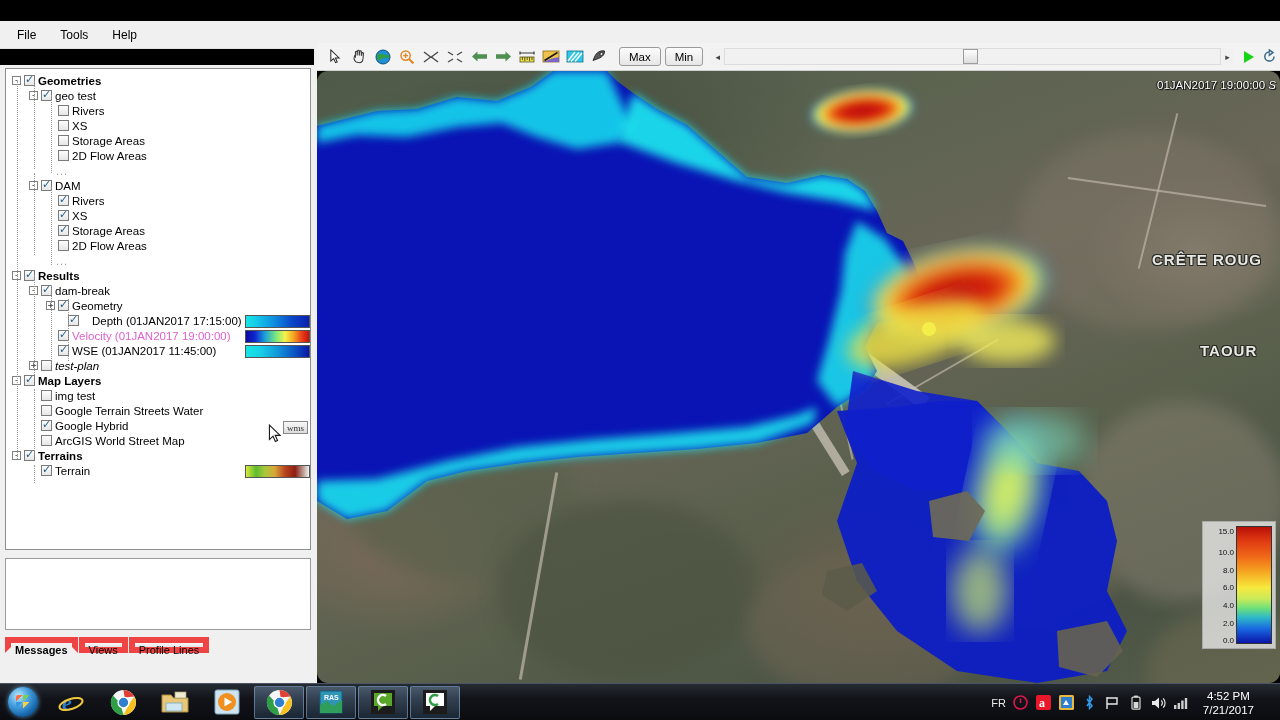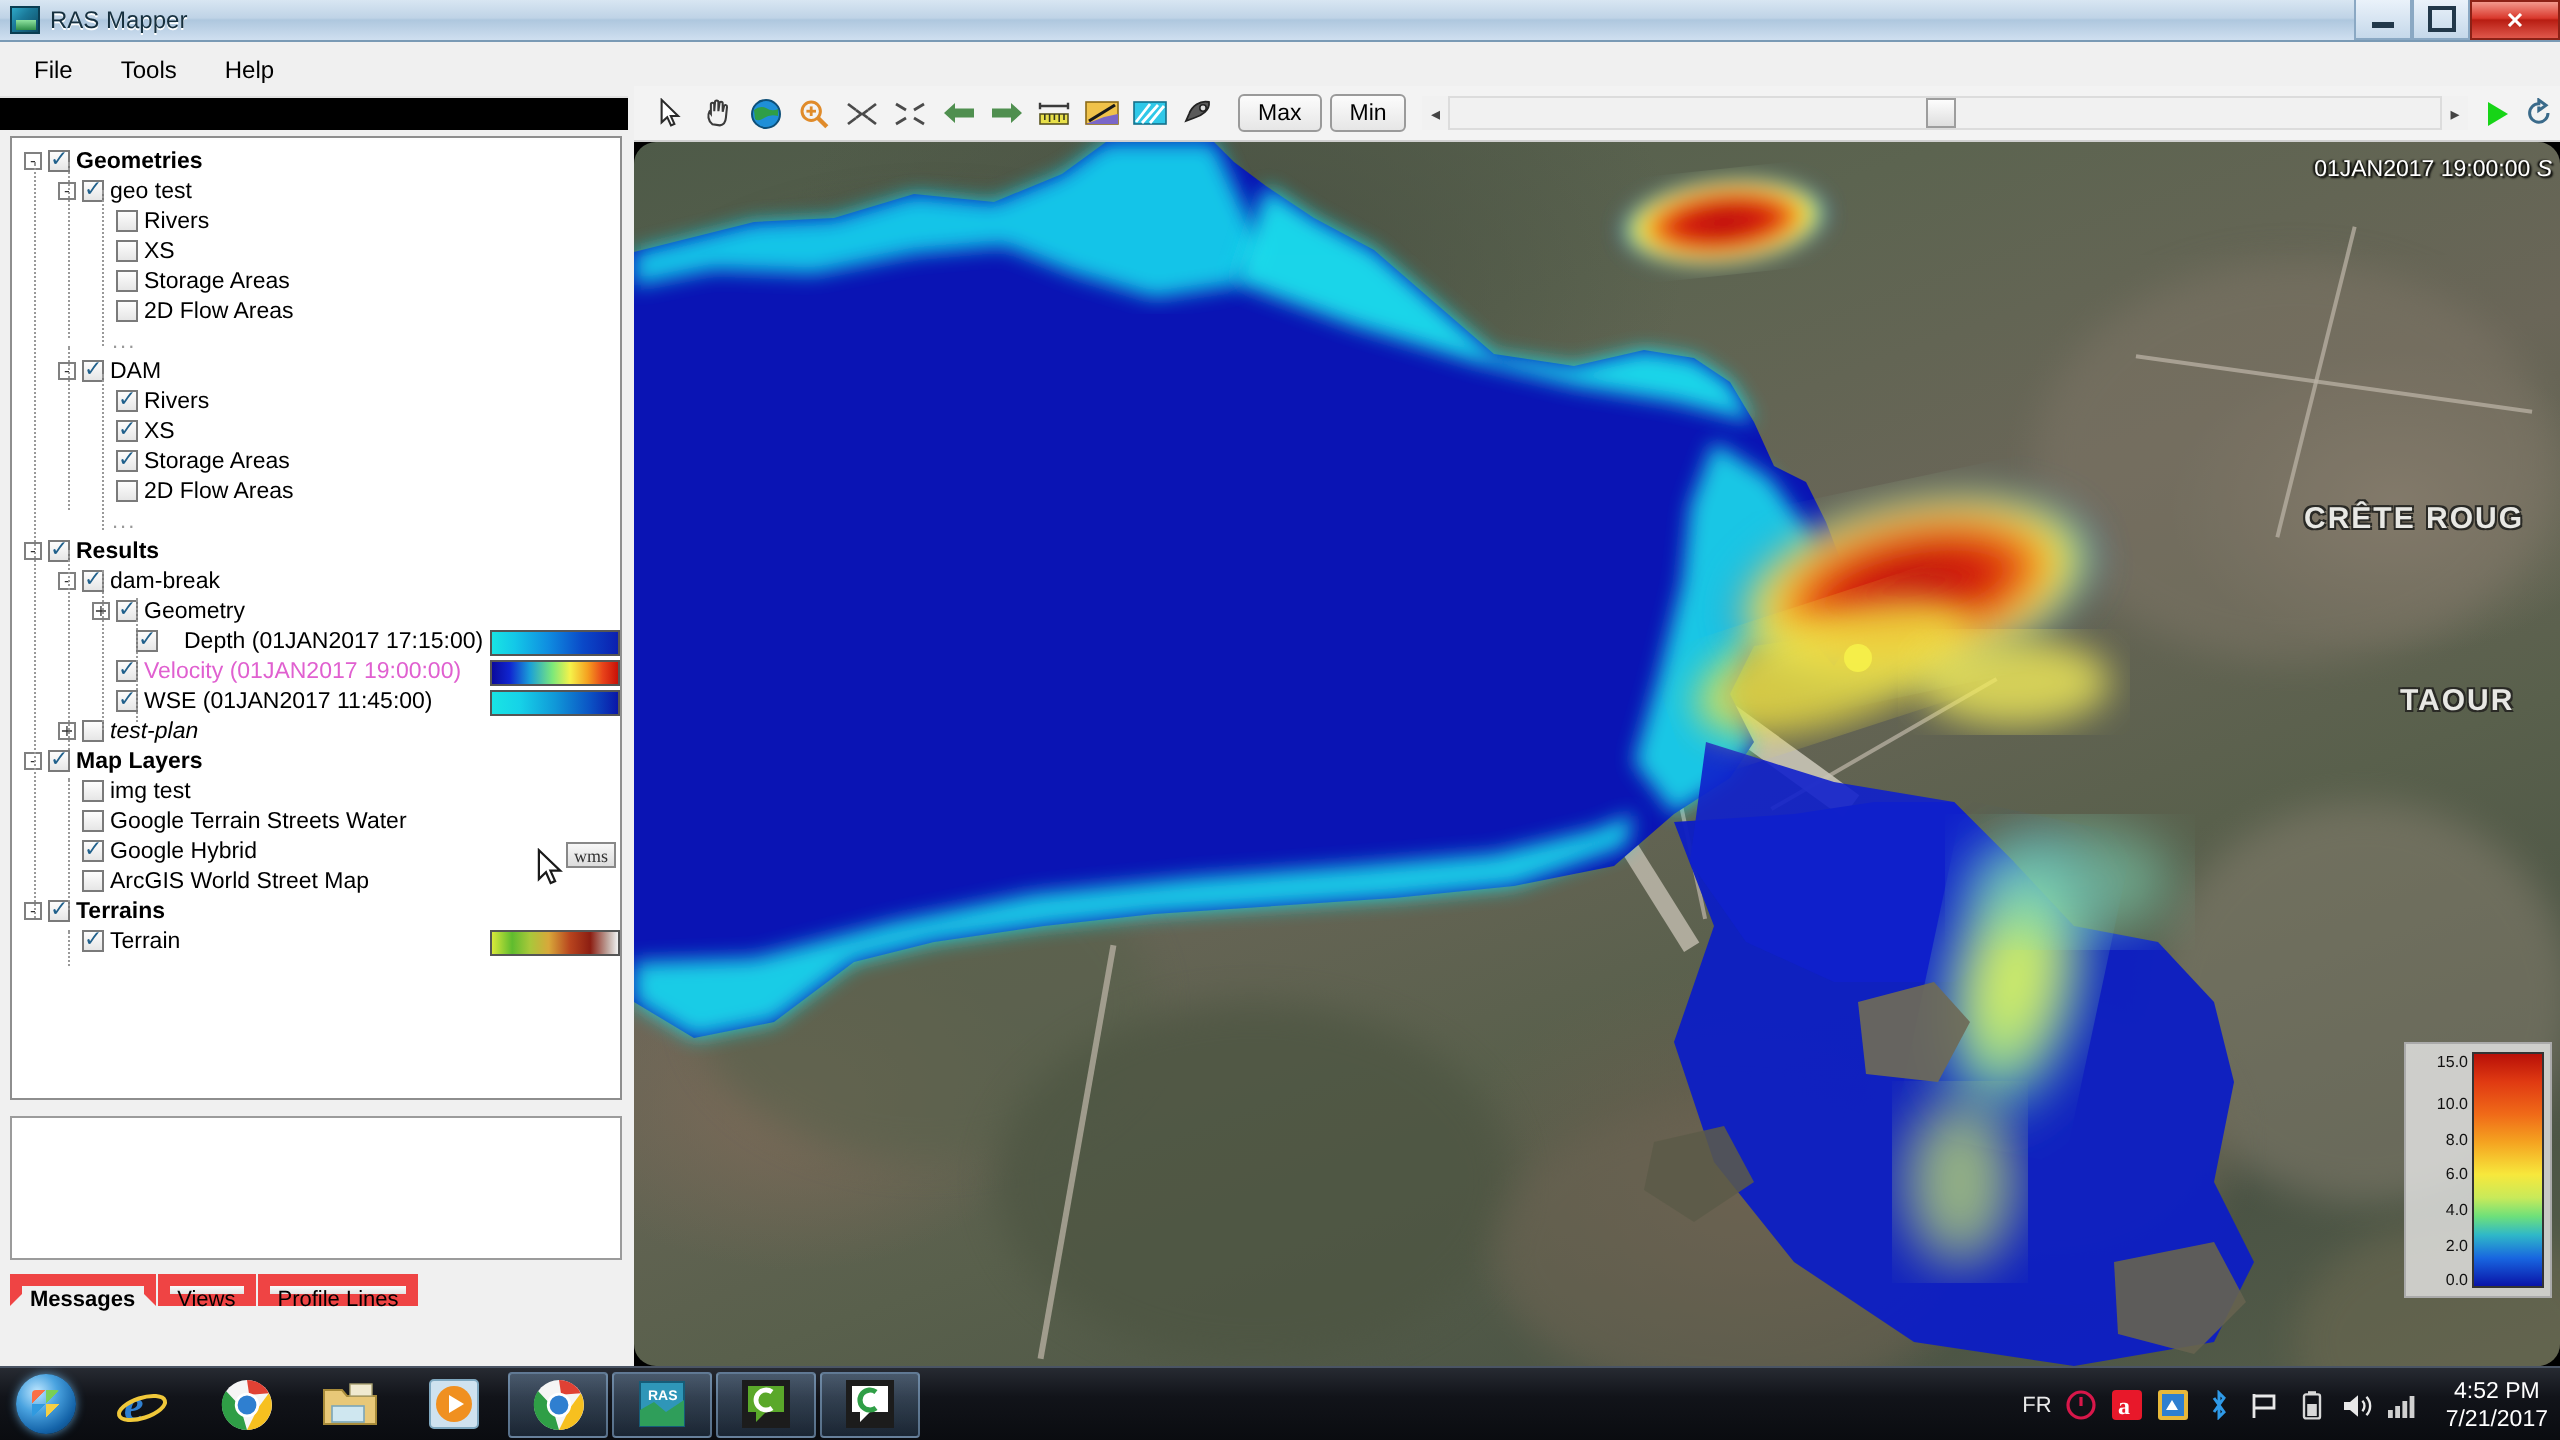--- a/index.html
+++ b/index.html
@@ -259,43 +259,34 @@
   .tbitem {
     width: 50px; height: 33px; display:flex; align-items:center; justify-content:center;
     flex: none; margin-right: 2px; border-radius: 2px;
   }
   .tbitem.active {
     background: linear-gradient(180deg, rgba(150,190,230,.34), rgba(90,140,190,.20));
     border: 1px solid rgba(160,200,240,.45);
   }
   #tray {
     position: absolute; right: 0; top: 0; height: 37px; display: flex; align-items: center;
-    padding-right: 2px; gap: 7px;
+    padding-right: 22px; gap: 7px;
   }
   #tray .tlang { color: #e9e9e9; font-size: 11px; }
   #clock {
     color: #fff; font-size: 11.5px; text-align: center; line-height: 14px;
     margin-left: 6px; margin-right: 4px;
   }
   .trayicon { width: 16px; height: 16px; display:flex; align-items:center; justify-content:center; }
 </style>
 </head>
 <body>
 
 <div id="app">
 
-  <div id="titlebar">
-    <div class="tb-icon"></div>
-    <div class="tb-title">RAS Mapper</div>
-    <div id="wincontrols">
-      <div class="wc wc-min"></div>
-      <div class="wc wc-max"></div>
-      <div class="wc close">✕</div>
-    </div>
-  </div>
 
   <div id="menubar">
     <div class="menu-item">File</div>
     <div class="menu-item">Tools</div>
     <div class="menu-item">Help</div>
   </div>
 
 
   <div id="leftpanel">
 

